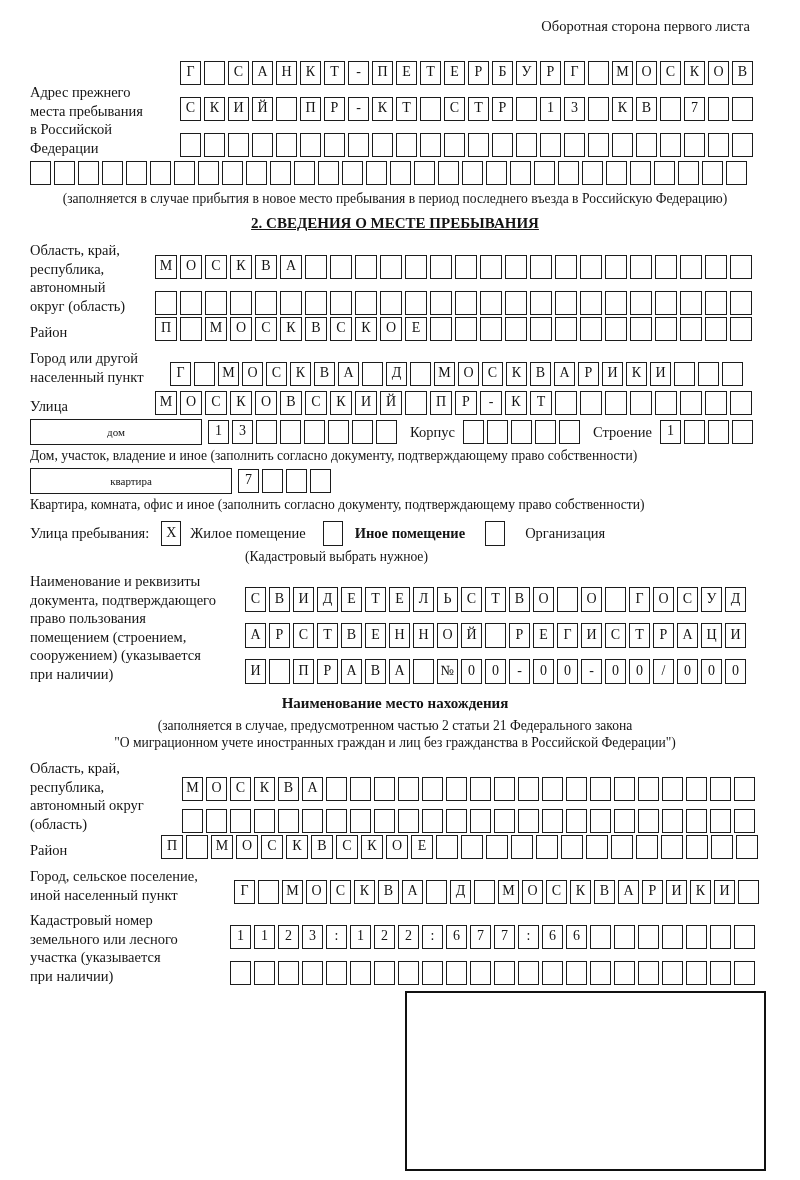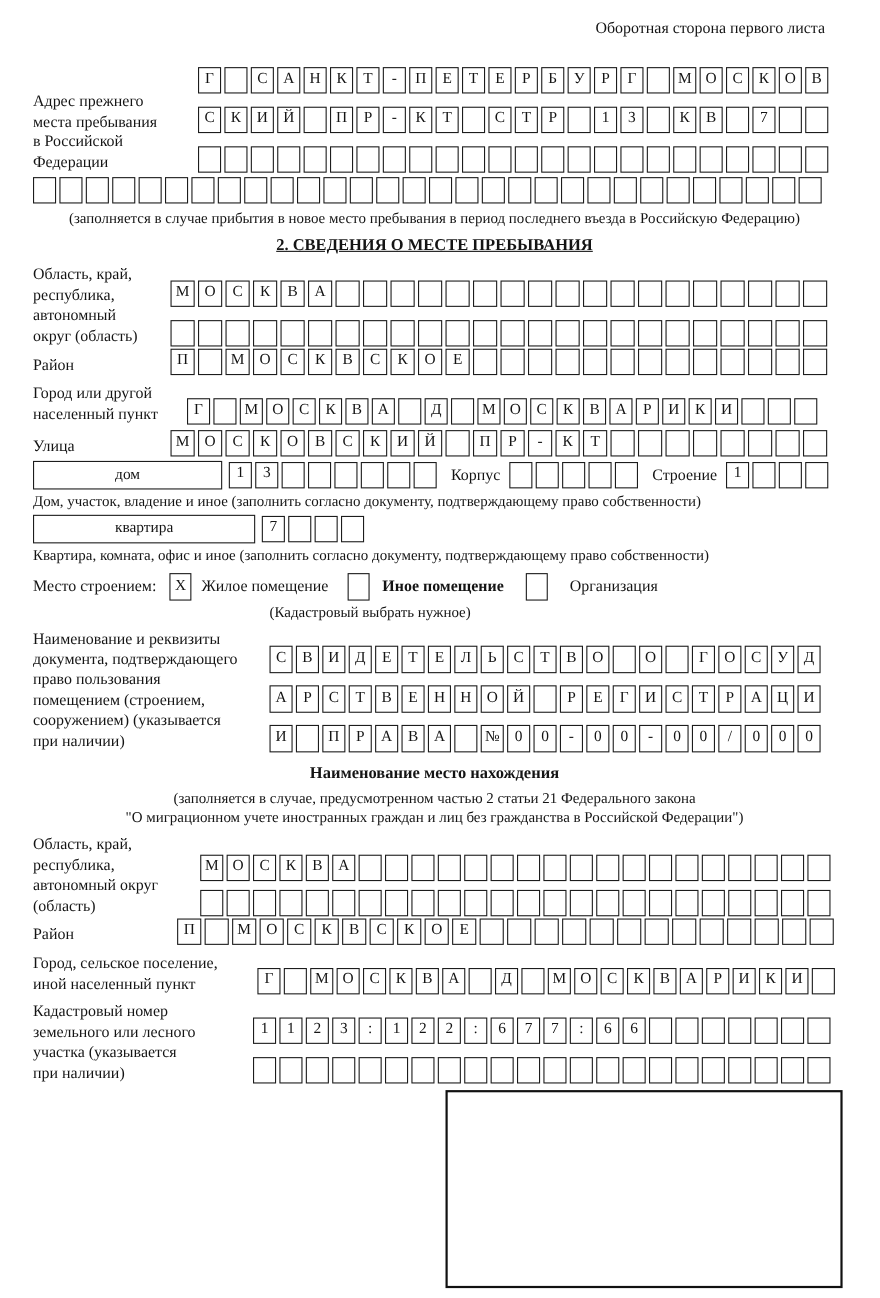--- a/index.html
+++ b/index.html
@@ -19,21 +19,21 @@
   .note{font-size:13.6px;line-height:17px;}
   .center{text-align:center;}
   .title{font-size:15px;font-weight:bold;text-align:center;}
   
   .lw150{width:150px;} .lw125{width:125px;} .lw140{width:140px;}
   .lw215{width:215px;} .lw152{width:152px;} .lw131{width:131px;}
   .lw204{width:204px;} .lw200{width:200px;}
   
   .inline-line{display:flex;align-items:center;margin-top:4px;}
   .namedbox{border:1.6px solid #1c1c1c;box-sizing:border-box;height:26px;
-    display:inline-flex;align-items:center;justify-content:center;font-size:14px;flex:none;}
+    display:inline-flex;align-items:center;justify-content:center;font-size:11px;flex:none;}
   .housebox{width:172px;margin-right:6px;}
   .aptbox{width:202px;margin-right:6px;}
   .mid-lbl{font-size:14.5px;padding:0 8px 0 10px;flex:none;}
   
   .stay{display:flex;align-items:center;margin-top:8px;font-size:14.5px;}
   .chk{display:inline-block;width:20px;height:25px;border:1.6px solid #1c1c1c;
     box-sizing:border-box;text-align:center;font-size:14px;line-height:22px;flex:none;}
   
   .stampwrap{margin-left:345px;width:420px;margin-top:6px;text-align:center;}
   .stampbox{width:357px;height:176px;border:2px solid #111;margin:0 auto 6px;background:#fff;}
@@ -102,21 +102,21 @@
   </div>
   <div class="note mt2">Дом, участок, владение и иное (заполнить согласно документу, подтверждающему право собственности)</div>
 
   <div class="inline-line">
     <div class="namedbox aptbox">квартира</div>
     <div class="cellrow"><span class="cell">7</span><span class="cell"></span><span class="cell"></span><span class="cell"></span></div>
   </div>
   <div class="note mt2">Квартира, комната, офис и иное (заполнить согласно документу, подтверждающему право собственности)</div>
 
   <div class="stay">
-    <span>Место строением:</span>
+    <span>Улица пребывания:</span>
     <span class="chk" style="margin-left:12px;">X</span>
     <span style="margin-left:9px;">Жилое помещение</span>
     <span class="chk" style="margin-left:17px;"></span>
     <span style="margin-left:12px;font-weight:bold;">Иное помещение</span>
     <span class="chk" style="margin-left:20px;"></span>
     <span style="margin-left:20px;">Организация</span>
   </div>
   <div class="note mt2" style="margin-left:215px;">(Кадастровый выбрать нужное)</div>
 
   <div class="field doc mt4">

